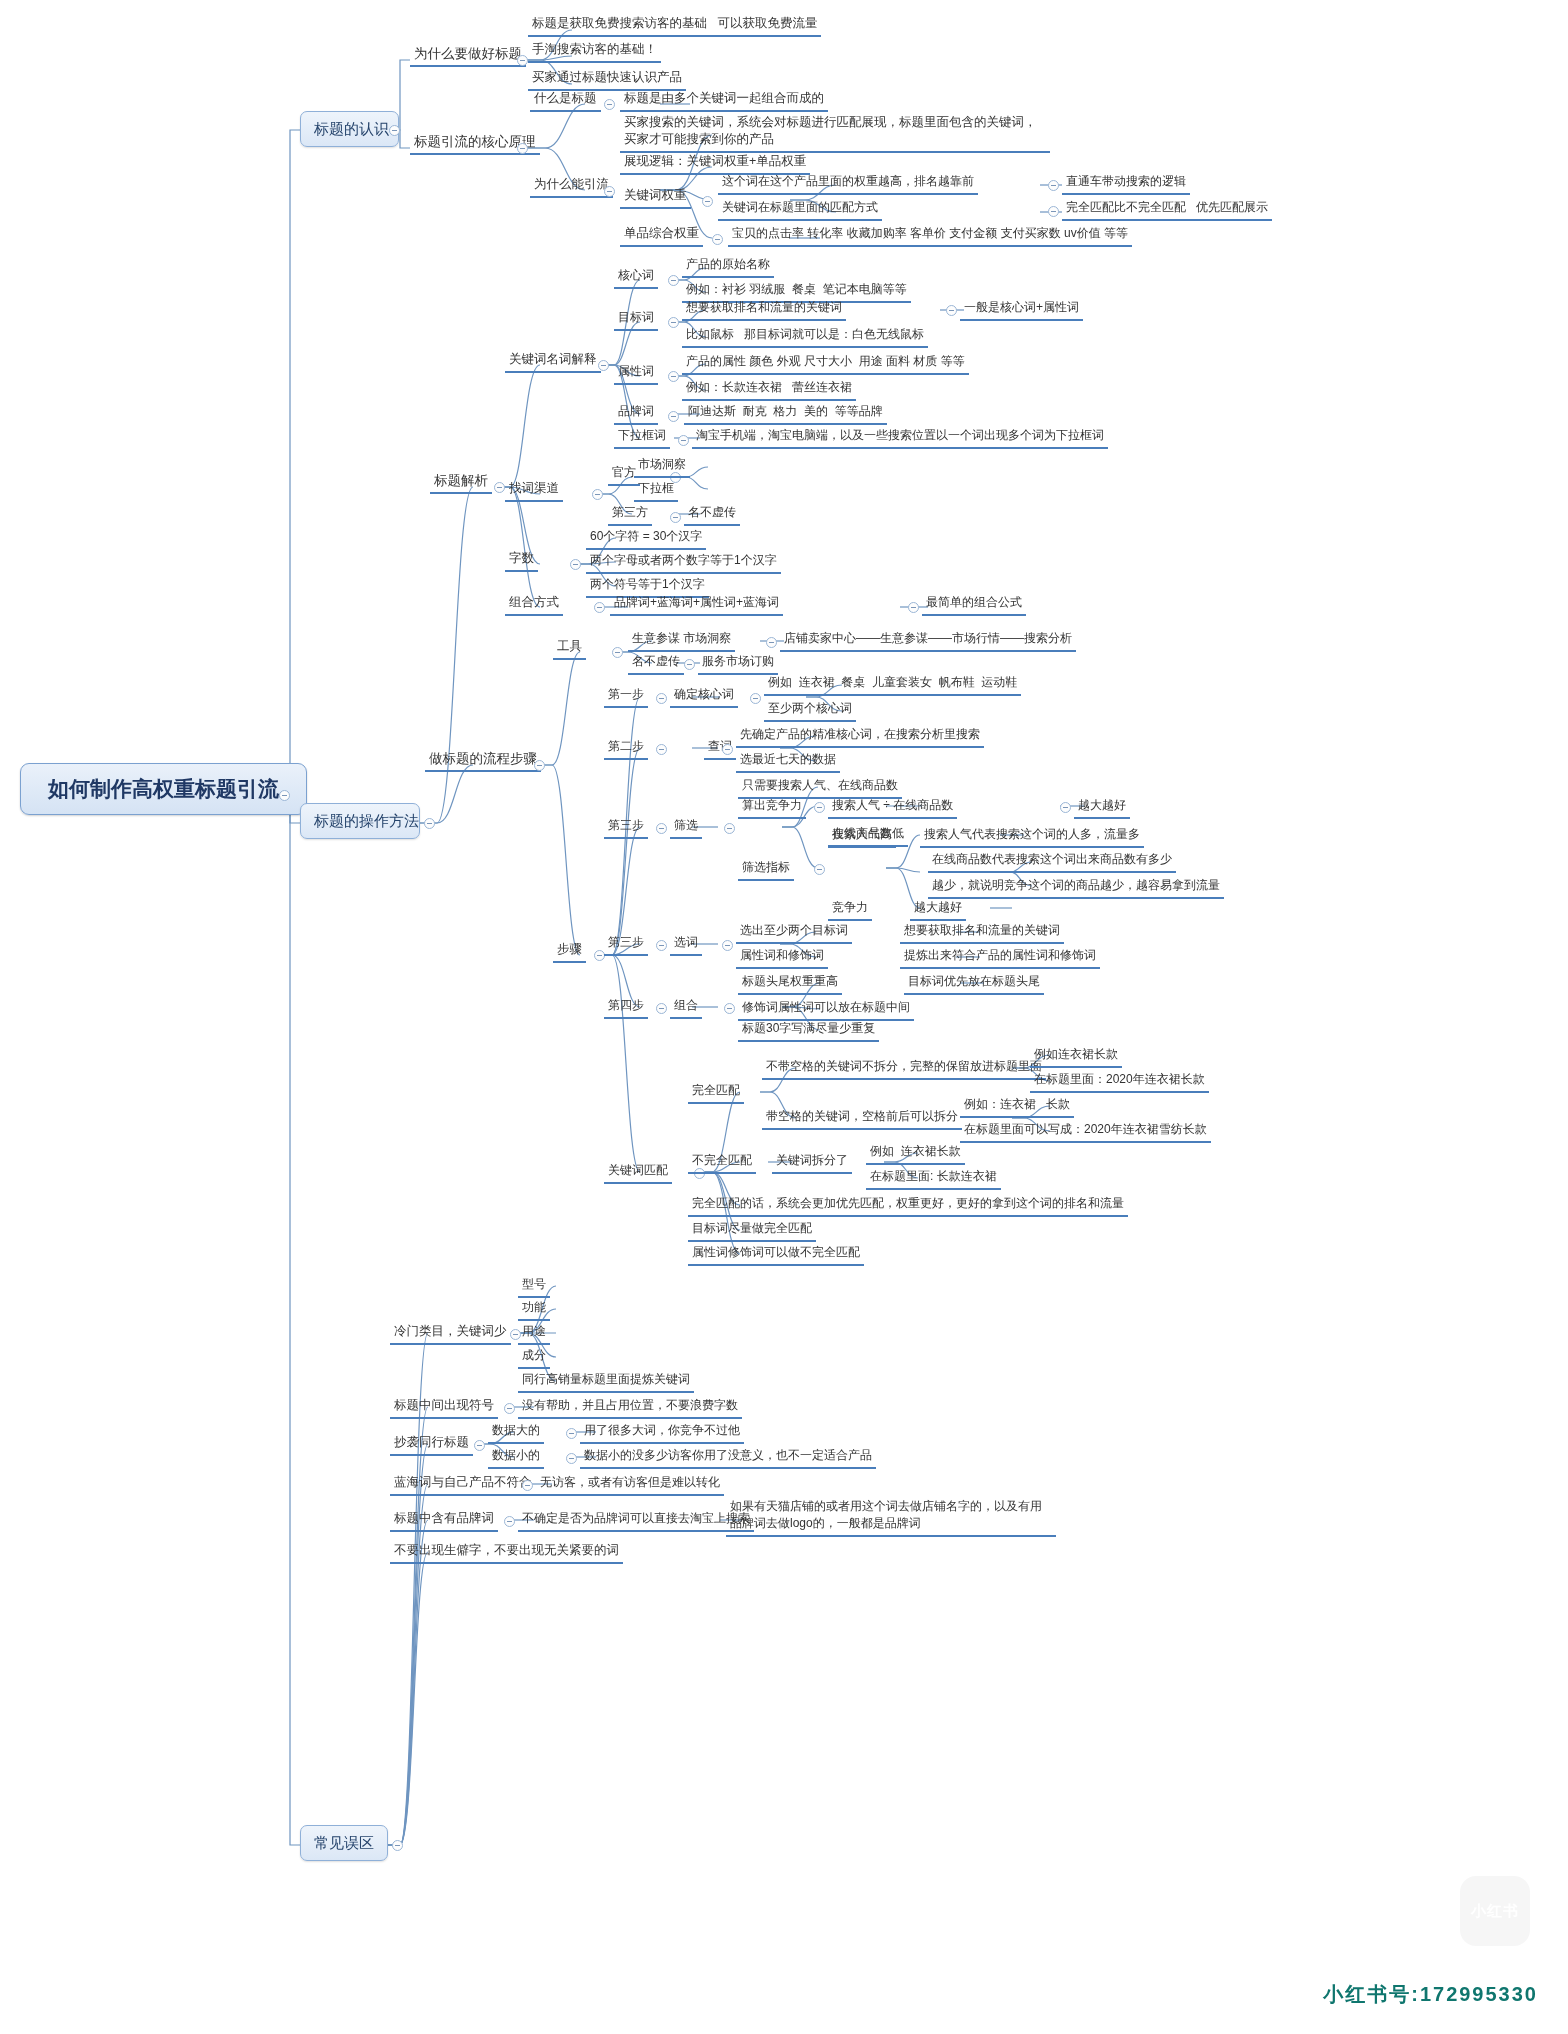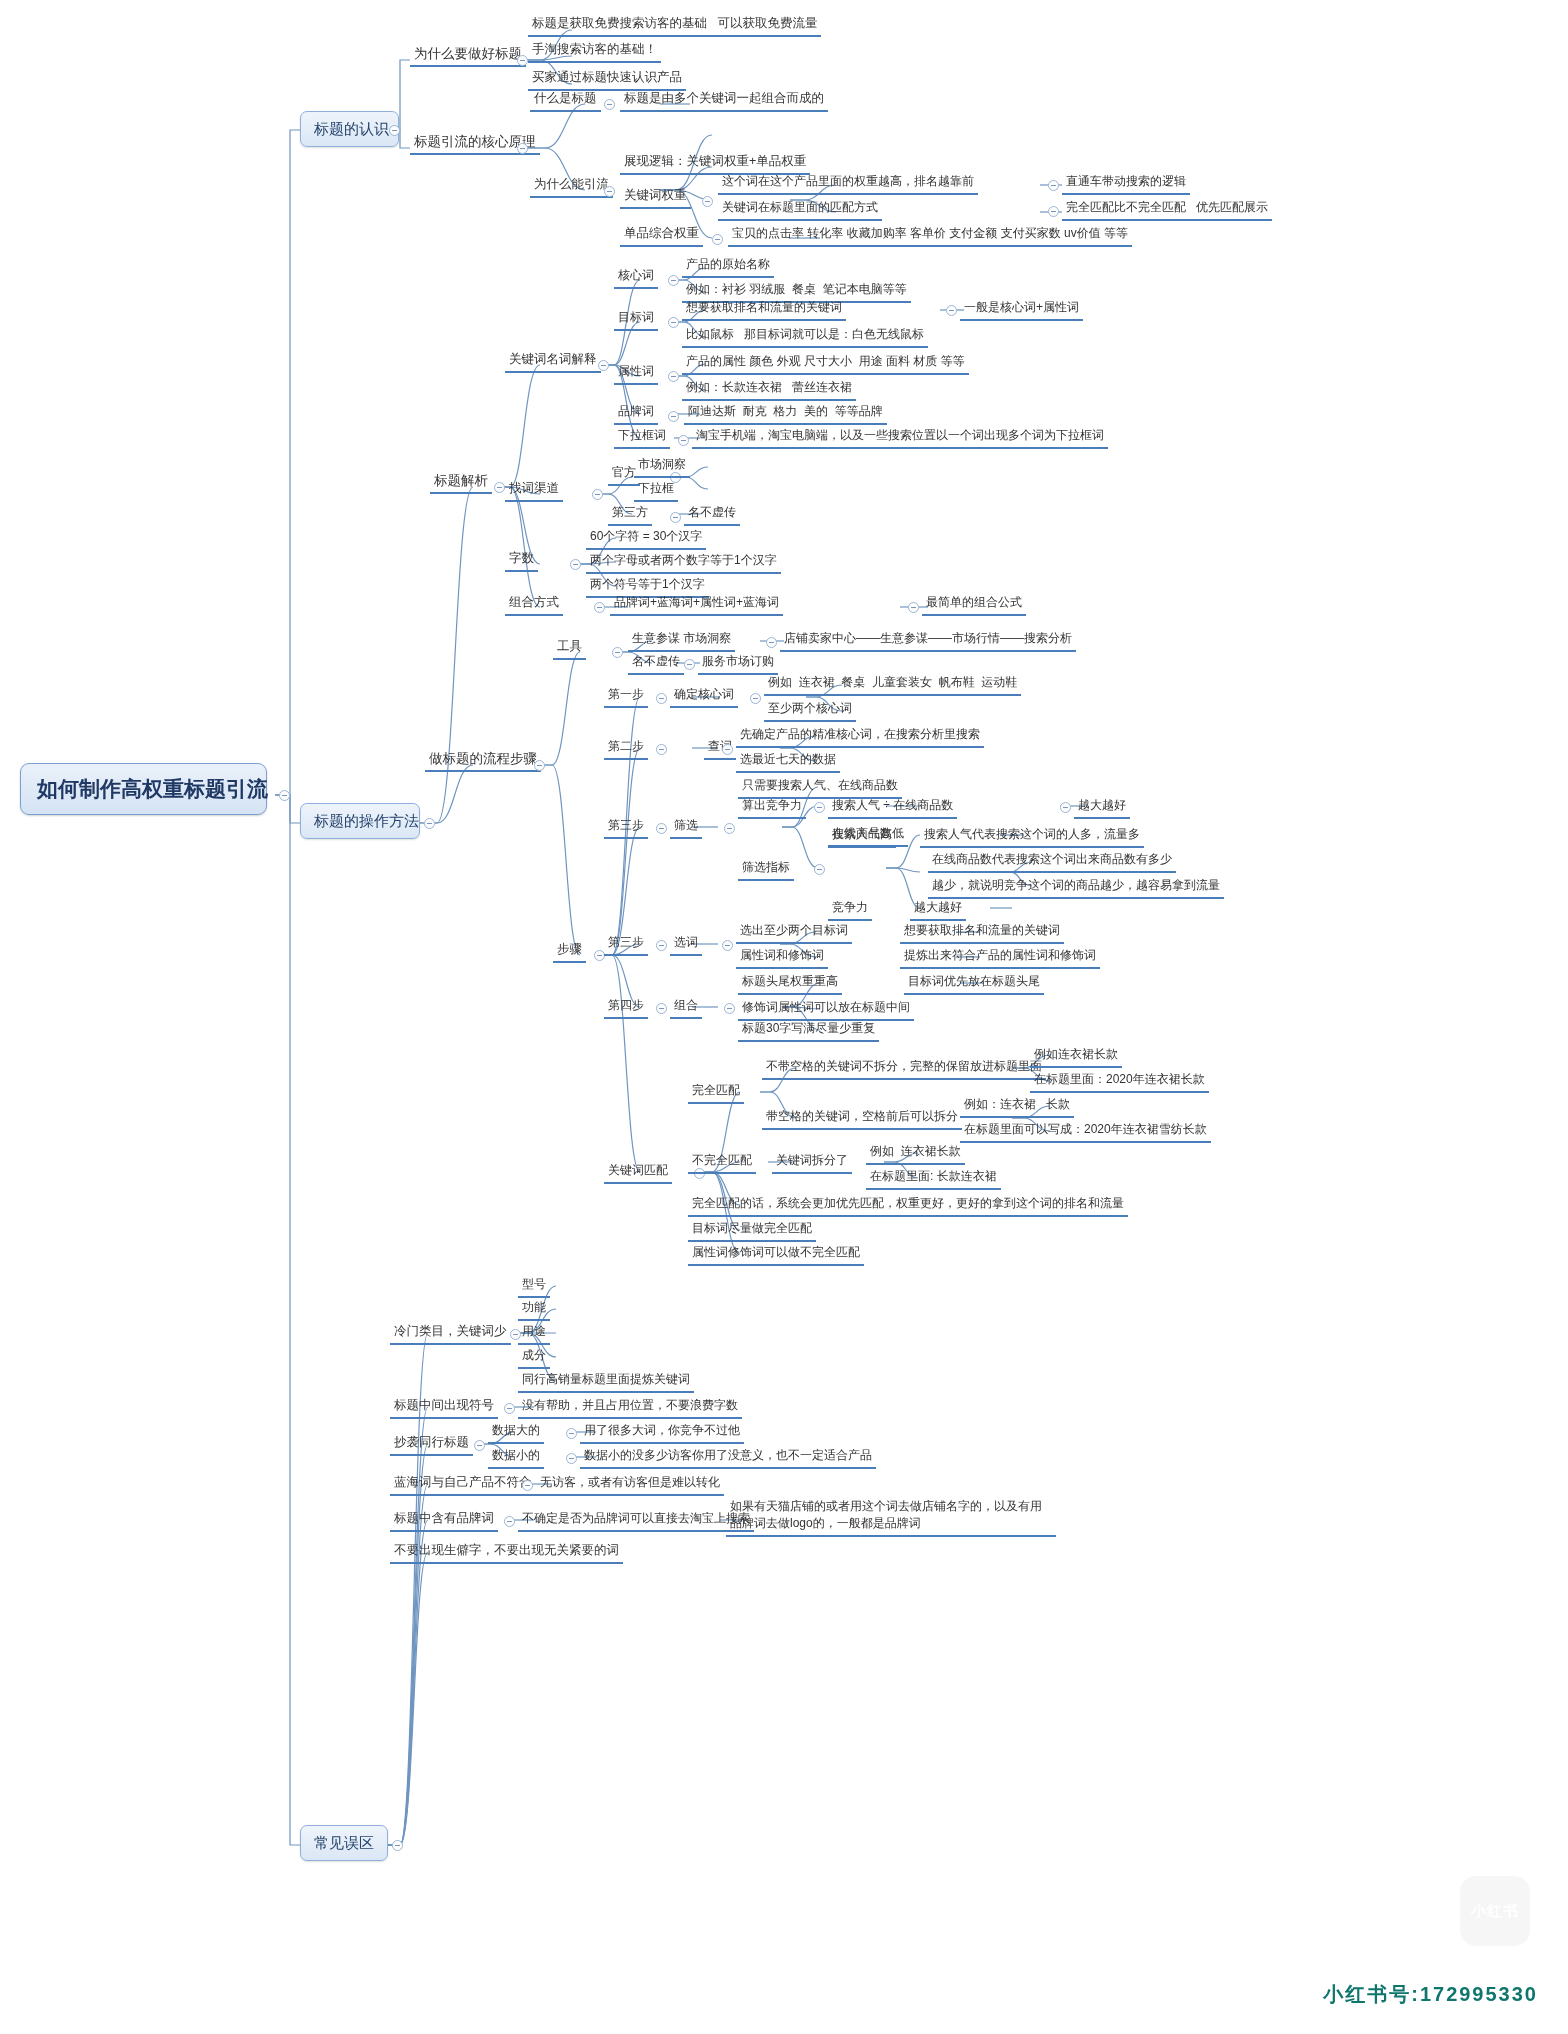--- a/index.html
+++ b/index.html
@@ -235,21 +235,21 @@
       <path d="M480 1444 L490 1444 C502 1444 502 1457 514 1457"></path>
       <path d="M572 1432 L584 1432 L596 1432"></path>
       <path d="M572 1457 L584 1457 L596 1457"></path>
 
       <path d="M528 1484 L540 1484 L552 1484"></path>
       <path d="M510 1520 L522 1520 L534 1520"></path>
       <path d="M720 1520 L730 1520 L742 1520"></path>
     </g>
   </svg>
 
-  <div class="node root" style="left:20px;top:763px;width:247px;">如何制作高权重标题引流</div>
+  <div class="node root" style="left:20px;top:763px;width:287px;">如何制作高权重标题引流</div>
   <div class="toggle" style="left:279px;top:790px;"></div>
 
   <div class="node lvl1" style="left:300px;top:111px;width:99px;">标题的认识</div>
   <div class="toggle" style="left:389px;top:125px;"></div>
 
   <div class="node lvl2" style="left:410px;top:44px;">为什么要做好标题</div>
   <div class="toggle" style="left:517px;top:55px;"></div>
 
   <div class="node lvl3" style="left:528px;top:14px;">标题是获取免费搜索访客的基础   可以获取免费流量</div>
   <div class="node lvl3" style="left:528px;top:40px;">手淘搜索访客的基础！</div>
@@ -258,20 +258,21 @@
   <div class="node lvl2" style="left:410px;top:132px;">标题引流的核心原理</div>
   <div class="toggle" style="left:517px;top:143px;"></div>
 
   <div class="node lvl3" style="left:530px;top:89px;">什么是标题</div>
   <div class="toggle" style="left:604px;top:99px;"></div>
   <div class="node lvl3" style="left:620px;top:89px;">标题是由多个关键词一起组合而成的</div>
 
   <div class="node lvl3" style="left:530px;top:175px;">为什么能引流</div>
   <div class="toggle" style="left:604px;top:186px;"></div>
 
+  <div class="node lvl3 wrap" style="left:620px;top:113px;width:430px;">买家搜索的关键词，系统会对标题进行匹配展现，标题里面包含的关键词，买家才可能搜索到你的产品</div>
   <div class="node lvl3" style="left:620px;top:152px;">展现逻辑：关键词权重+单品权重</div>
 
   <div class="node lvl3" style="left:620px;top:186px;">关键词权重</div>
   <div class="toggle" style="left:702px;top:196px;"></div>
   <div class="node lvl4" style="left:718px;top:172px;">这个词在这个产品里面的权重越高，排名越靠前</div>
   <div class="toggle" style="left:1048px;top:180px;"></div>
   <div class="node lvl4" style="left:1062px;top:172px;">直通车带动搜索的逻辑</div>
   <div class="node lvl4" style="left:718px;top:198px;">关键词在标题里面的匹配方式</div>
   <div class="toggle" style="left:1048px;top:206px;"></div>
   <div class="node lvl4" style="left:1062px;top:198px;">完全匹配比不完全匹配   优先匹配展示</div>

